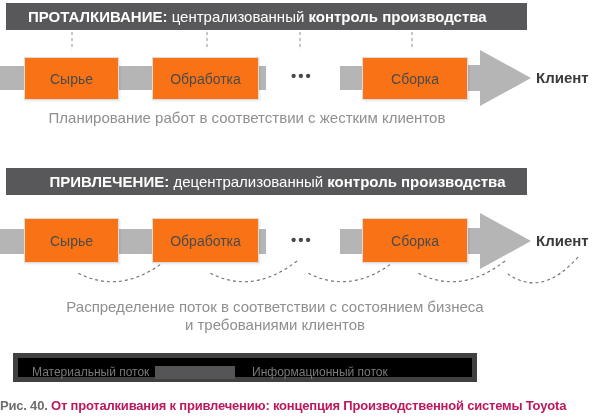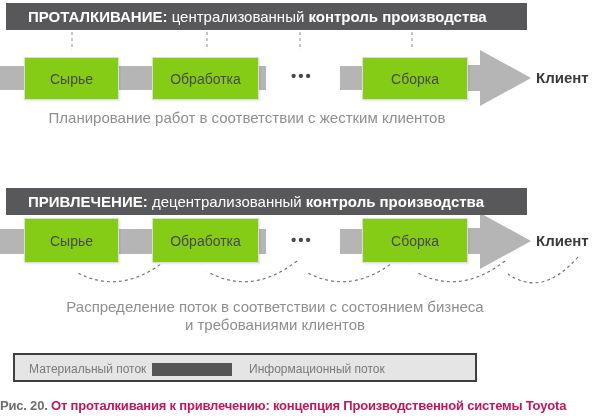--- a/index.html
+++ b/index.html
@@ -7,36 +7,36 @@
   #stage{position:relative;width:600px;height:419px;background:#fff;overflow:hidden;}
 
   .hdr-bar{position:absolute;left:6px;width:521px;height:27px;background:#58585a;
            color:#fff;font-size:15px;line-height:27px;padding-left:22px;box-sizing:border-box;
            white-space:nowrap;}
   .hdr-bar .b{font-weight:700;}
   .hdr-bar .n{font-weight:400;}
 
   .band{position:absolute;height:24px;background:#b5b5b5;}
 
-  .stage-box{position:absolute;height:43px;background:#84cc16;border:1px solid #dcdcdc;
+  .stage-box{position:absolute;height:43px;background:#f97316;border:1px solid #dcdcdc;
              box-shadow:1px 1px 2px rgba(0,0,0,0.10);box-sizing:border-box;
              display:flex;align-items:center;justify-content:center;
              font-size:14px;color:#4a4a4a;}
 
   .dots{position:absolute;width:40px;text-align:center;font-size:15px;font-weight:700;
         color:#4a4a4a;letter-spacing:2px;}
 
   .client{position:absolute;font-size:15px;font-weight:700;color:#3a3a3a;white-space:nowrap;}
 
   .flow-caption{position:absolute;text-align:center;font-size:15px;color:#8f8f8f;white-space:nowrap;}
 
   #vector-overlay{position:absolute;left:0;top:0;width:600px;height:419px;pointer-events:none;}
 
   .legend{position:absolute;left:13px;top:353px;width:464px;height:29px;
-          border:2px solid #404040;box-sizing:border-box;background:#e5e5e5;padding-left:41px;}
+          border:5px solid #404040;box-sizing:border-box;background:#000000;padding-left:41px;}
   .legend-label{position:absolute;top:7px;font-size:12px;color:#7a7a7a;white-space:nowrap;}
   .legend-bar{position:absolute;left:137px;top:8px;width:80px;height:13px;background:#555557;}
 
   .fig-caption{position:absolute;left:0;top:398px;width:600px;font-size:13px;
                font-weight:700;white-space:nowrap;letter-spacing:-0.2px;}
   .fig-caption .lbl{color:#6e6e6e;}
   .fig-caption .txt{color:#be185d;}
 </style>
 </head>
 <body>
@@ -95,21 +95,21 @@
   <div class="stage-box" style="left:152px;top:57px;width:107px;">
       <span>Обработка</span>
     </div>
   <div class="stage-box" style="left:362px;top:57px;width:106px;">
       <span>Сборка</span>
     </div>
   <div class="dots" style="left:282px;top:67px;">•••</div>
   <div class="client" style="left:536px;top:69px;">Клиент</div>
   <div class="flow-caption" style="left:0;top:109px;width:494px;">Планирование работ в соответствии с жестким клиентов</div>
 
-  <div class="hdr-bar" style="top:188px;">
+  <div class="hdr-bar" style="top:168px;text-align:center;">
     <span class="b">ПРИВЛЕЧЕНИЕ:</span><span class="n"> децентрализованный </span><span class="b">контроль производства</span>
   </div>
 
   <div class="stage-box" style="left:24px;top:218px;width:95px;height:45px;">
       <span>Сырье</span>
     </div>
   <div class="stage-box" style="left:152px;top:218px;width:107px;height:45px;">
       <span>Обработка</span>
     </div>
   <div class="stage-box" style="left:362px;top:218px;width:106px;height:45px;">
@@ -120,16 +120,16 @@
   <div class="flow-caption" style="left:0;top:298px;width:550px;">Распределение поток в соответствии с состоянием бизнеса</div>
   <div class="flow-caption" style="left:0;top:316px;width:550px;">и требованиями клиентов</div>
 
   <div class="legend">
     <span class="legend-label" style="left:14px;">Материальный поток</span>
     <span class="legend-bar"></span>
     <span class="legend-label" style="left:234px;">Информационный поток</span>
   </div>
 
   <div class="fig-caption">
-    <span class="lbl">Рис. 20.</span><span class="txt"> От проталкивания к привлечению: концепция Производственной системы Toyota</span>
+    <span class="lbl">Рис. 40.</span><span class="txt"> От проталкивания к привлечению: концепция Производственной системы Toyota</span>
   </div>
 
 </div>
 
 </body></html>

